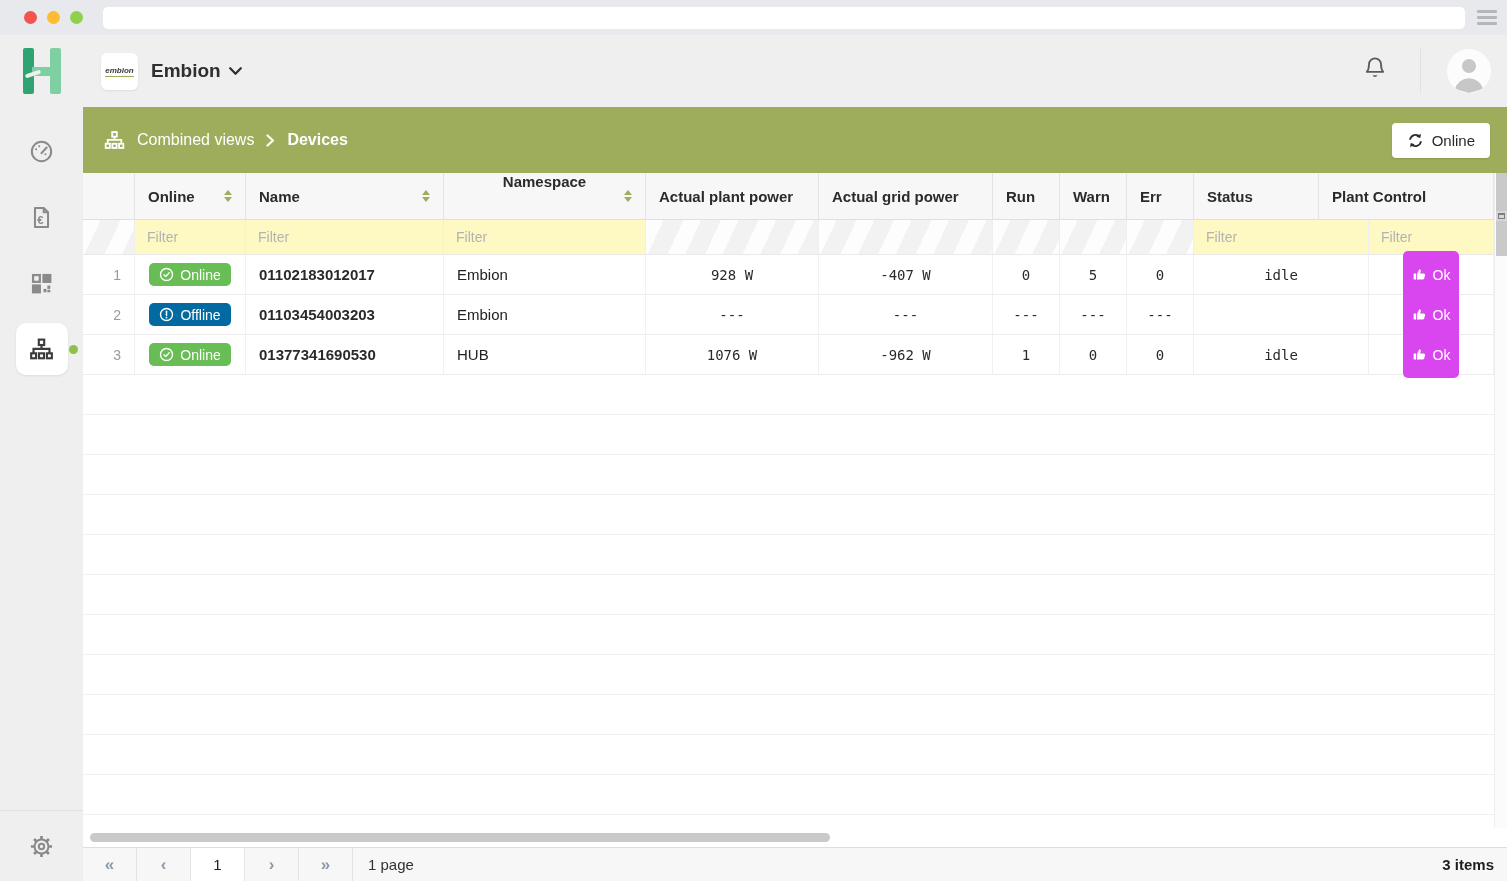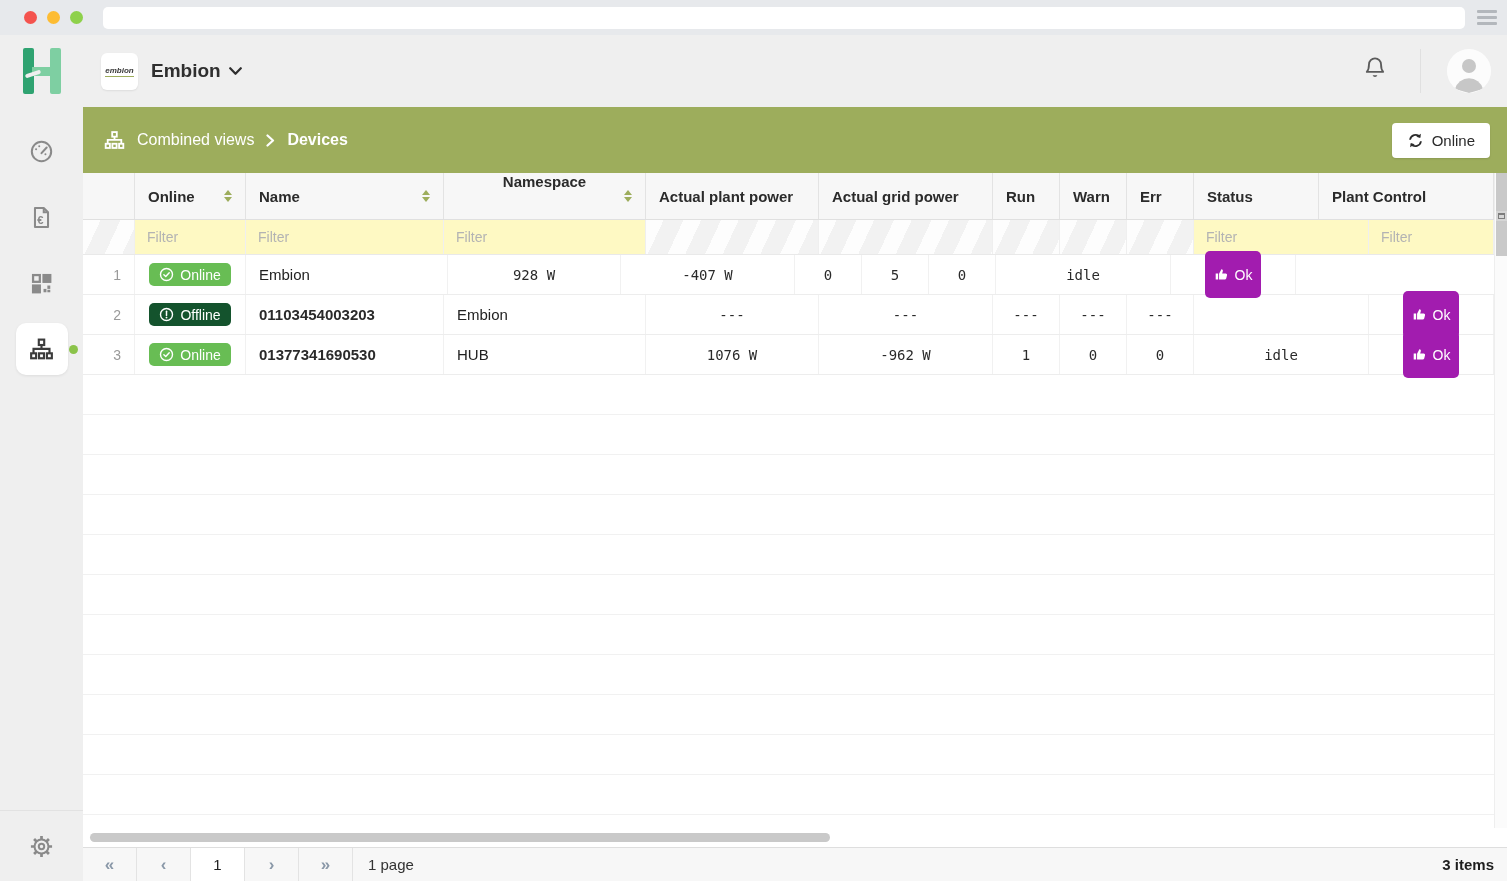--- a/index.html
+++ b/index.html
@@ -76,22 +76,22 @@
   .drow { display:flex; height:40px; background:#fff; border-bottom:1px solid #ededed; cursor:pointer; }
   .dcell { border-right:1px solid #f1f1f1; flex:none; display:flex; align-items:center; padding:0 13px; font-size:15px; color:#222; }
   .dcell.right { justify-content:flex-end; }
   .dcell.center { justify-content:center; }
   .dcell.rownum { color:#9a9a9a; font-size:14px; }
   .dcell.strong { font-weight:600; color:#2a2a2a; }
   .dcell.mono { font-family:"DejaVu Sans Mono", monospace; font-size:14px; color:#2a2a2a; }
   .warn-alert { color:#e9a13b; }
   .badge { display:inline-flex; align-items:center; gap:6px; color:#fff; font-size:14px; padding:4px 10px; border-radius:5px; line-height:1; }
   .badge.online { background:#68bd54; }
-  .badge.offline { background:#14532d; }
-  .badge.ok { background:#a21caf; padding:16px 9px; }
+  .badge.offline { background:#0369a1; }
+  .badge.ok { background:#d946ef; padding:16px 9px; }
   .fillrow { height:40px; border-bottom:1px solid #f1f1f1; }
 
   
   .vscroll { position:absolute; top:0; right:0; width:13px; height:100%; background:#fbfbfb; border-left:1px solid #eee; }
   .vthumb { position:absolute; top:0; left:1px; width:11px; height:83px; background:#c9c9c9; }
   .colchooser { position:absolute; top:38px; left:1px; width:11px; height:10px; background:#d6d6d6;
     display:flex; align-items:center; justify-content:center; cursor:pointer; }
   .colchooser i { width:7px; height:6px; border:1px solid #7d7d7d; display:block; background:linear-gradient(#7d7d7d 1.5px,transparent 1.5px); }
 
   
@@ -320,20 +320,21 @@
               <div class="dcell rownum right" style="width: 52px;">1</div>
               <div class="dcell center" style="width: 111px;">
                 <span class="badge online">
                   <svg width="15" height="15" viewBox="0 0 16 16" fill="none">
                     <circle cx="8" cy="8" r="6.4" stroke="#fff" stroke-width="1.5"></circle>
                     <path d="M5.2 8.3 L7.2 10.2 L10.9 6.2" stroke="#fff" stroke-width="1.5" stroke-linecap="round" stroke-linejoin="round"></path>
                   </svg>
                   <span>Online</span>
                 </span>
               </div>
+              <div class="dcell strong" style="width: 198px;">01102183012017</div>
               <div class="dcell" style="width: 202px;">Embion</div>
               <div class="dcell mono center" style="width: 173px;">928 W</div>
               <div class="dcell mono center" style="width: 174px;">-407 W</div>
               <div class="dcell mono center" style="width: 67px;">0</div>
               <div class="dcell mono center warn-alert" style="width: 67px;">5</div>
               <div class="dcell mono center" style="width: 67px;">0</div>
               <div class="dcell mono center" style="width: 175px;">idle</div>
               <div class="dcell center" style="width: 125px;">
                 <span class="badge ok">
                   <svg width="15" height="15" viewBox="0 0 16 16" fill="#fff">

